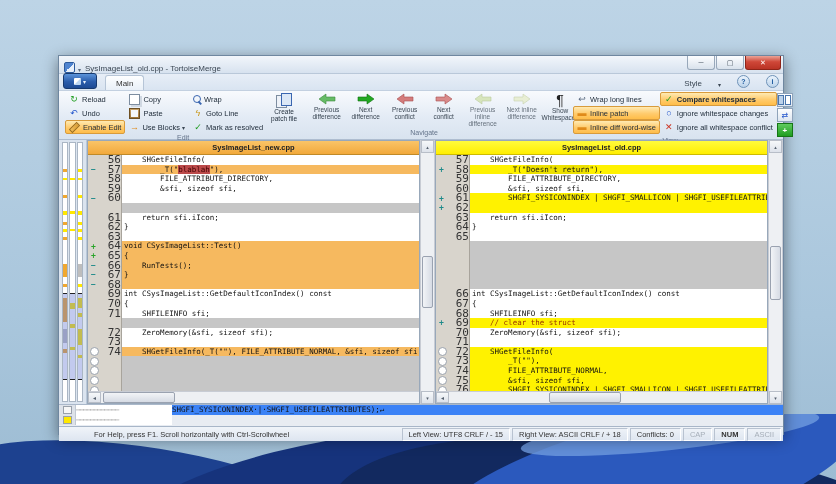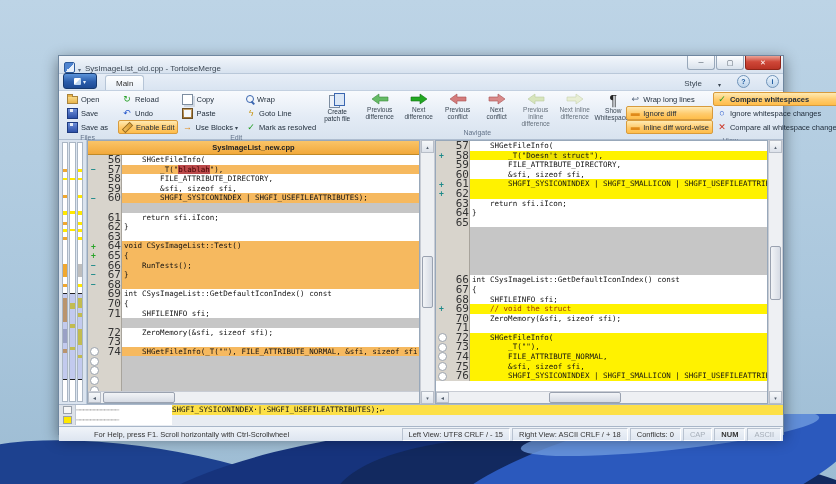--- a/index.html
+++ b/index.html
@@ -98,21 +98,21 @@
   .varrow.up{top:0;} .varrow.dn{bottom:0;}
   .vthumb{position:absolute;left:1px;right:1px;background:linear-gradient(90deg,#f2f4f7,#d6dbe4);border:1px solid #9aa2b0;border-radius:2px;}
   
   .linediff{height:21px;border-top:1px solid #aab8ca;background:#e8ecf2;}
   .ldrow{height:10px;display:flex;align-items:stretch;font-family:"DejaVu Sans Mono",monospace;font-size:7.5px;line-height:10px;}
   .ldmargin{width:16px;flex:none;background:#dde2e9;border-right:1px solid #c0c8d2;display:flex;align-items:center;justify-content:center;}
   .ldbox{width:7px;height:6px;border:1px solid #98a0aa;background:#f6f6f6;}
   .ldbox.yel{background:#ffe800;}
   .ldtabs{width:96px;flex:none;background:#fff;color:#8a8a8a;white-space:pre;overflow:hidden;letter-spacing:-1px;}
   .ldtext{flex:1;white-space:pre;overflow:hidden;color:#111;}
-  .ldrow.o .ldtext{background:#fde047;} .ldrow.y .ldtext{background:#fff200;}
+  .ldrow.o .ldtext{background:#3b82f6;} .ldrow.y .ldtext{background:#fff200;}
   
   .statusbar{height:14px;display:flex;align-items:center;background:linear-gradient(#f0f4f9,#dde5f0);border-top:1px solid #a8b6c8;font-size:7.5px;color:#333;padding:0 2px;gap:2px;}
   .sbhelp{flex:1;padding-left:2px;white-space:nowrap;overflow:hidden;margin-left:31px;}
   .sp{border:1px solid;border-color:#b8c2d0 #fff #fff #b8c2d0;padding:0 6px;height:11px;line-height:11px;white-space:nowrap;}
   .sp.dim{color:#a6aeb8;} .sp.bold{font-weight:bold;}
 </style>
 </head>
 <body>
 
 <div class="desktop">
@@ -145,39 +145,20 @@
       <span class="tab">Main</span>
       <span class="cornerctl">
         <span class="stylelbl">Style</span>
         <span class="caret">▾</span>
         <span class="roundbtn">?</span>
         <span class="roundbtn">i</span>
       </span>
     </div>
 
     <div class="ribbon">
-      <div class="rgroup">
-        <div class="rgbody">
-            <div class="rcol">
-          <div class="rbtn">
-                <i class="ri ri-open"></i>
-                <span>Open</span>
-              </div>
-          <div class="rbtn">
-                <i class="ri ri-save"></i>
-                <span>Save</span>
-              </div>
-          <div class="rbtn">
-                <i class="ri ri-save"></i>
-                <span>Save as</span>
-              </div>
-        </div>
-          </div>
-        <div class="rglabel">Files</div>
-      </div>
       <div class="rsep"></div>
       <div class="rgroup">
         <div class="rgbody">
           <div class="rcol">
             <div class="rbtn">
                 <i class="rg grn">↻</i>
                 <span>Reload</span>
               </div>
             <div class="rbtn">
                 <i class="rg blu">↶</i>
@@ -277,39 +258,39 @@
             <span>Show</span>
               <span>Whitespaces</span>
           </div>
           <div class="rcol">
             <div class="rbtn">
                 <i class="rg gry">↩</i>
                 <span>Wrap long lines</span>
               </div>
             <div class="rbtn hl">
                 <i class="rg org">▬</i>
-                <span>Ignore diff</span>
+                <span>Inline patch</span>
               </div>
             <div class="rbtn hl">
                 <i class="rg org">▬</i>
                 <span>Inline diff word-wise</span>
               </div>
           </div>
           <div class="rcol">
             <div class="rbtn hl">
                 <i class="rg grn">✓</i>
                 <b>Compare whitespaces</b>
               </div>
             <div class="rbtn">
                 <i class="rg blu">○</i>
                 <span>Ignore whitespace changes</span>
               </div>
             <div class="rbtn">
                 <i class="rg red">✕</i>
-                <span>Compare all whitespace changes</span>
+                <span>Ignore all whitespace conflict</span>
               </div>
           </div>
           <div class="stackcol">
             <i class="sic split"></i>
             <i class="sic swap">⇄</i>
             <i class="sic grn4">+</i>
           </div>
         </div>
         <div class="rglabel">View</div>
       </div>
@@ -390,21 +371,20 @@
                 <i class="mic"></i>
                 <b class="lnum">59</b>
               </span>
               <span class="ctext">        &amp;sfi, sizeof sfi,</span>
             </div>
             <div class="crow bg-o">
               <span class="gut">
                 <i class="mic tm">−</i>
                 <b class="lnum">60</b>
               </span>
-              <span class="ctext">        SHGFI_SYSICONINDEX | SHGFI_USEFILEATTRIBUTES);</span>
             </div>
             <div class="crow bg-f">
               <span class="gut">
                 <i class="mic"></i>
                 <b class="lnum"></b>
               </span>
               <span class="ctext"></span>
             </div>
             <div class="crow bg-w">
               <span class="gut">
@@ -546,34 +526,35 @@
         </div>
       </div>
 
       <div class="vscroll">
         <span class="varrow up">▴</span>
         <span class="vthumb" style="top:44%;height:19%;"></span>
         <span class="varrow dn">▾</span>
       </div>
 
       <div class="pane right">
+        <div class="phead yellow">SysImageList_old.cpp</div>
         <div class="prows" id="rightrows">
             <div class="crow bg-w">
               <span class="gut">
                 <i class="mic"></i>
                 <b class="lnum">57</b>
               </span>
               <span class="ctext">    SHGetFileInfo(</span>
             </div>
             <div class="crow bg-y">
               <span class="gut">
                 <i class="mic tp">+</i>
                 <b class="lnum">58</b>
               </span>
-              <span class="ctext">        _T("<mark class="inl">Doesn't struct</mark>"),</span>
+              <span class="ctext">        _T("<mark class="inl">Doesn't return</mark>"),</span>
             </div>
             <div class="crow bg-w">
               <span class="gut">
                 <i class="mic"></i>
                 <b class="lnum">59</b>
               </span>
               <span class="ctext">        FILE_ATTRIBUTE_DIRECTORY,</span>
             </div>
             <div class="crow bg-w">
               <span class="gut">
@@ -671,21 +652,21 @@
                 <i class="mic"></i>
                 <b class="lnum">68</b>
               </span>
               <span class="ctext">    SHFILEINFO sfi;</span>
             </div>
             <div class="crow bg-y">
               <span class="gut">
                 <i class="mic tp">+</i>
                 <b class="lnum">69</b>
               </span>
-              <span class="ctext cmt">    // void the struct</span>
+              <span class="ctext cmt">    // clear the struct</span>
             </div>
             <div class="crow bg-w">
               <span class="gut">
                 <i class="mic"></i>
                 <b class="lnum">70</b>
               </span>
               <span class="ctext">    ZeroMemory(&amp;sfi, sizeof sfi);</span>
             </div>
             <div class="crow bg-w">
               <span class="gut">

